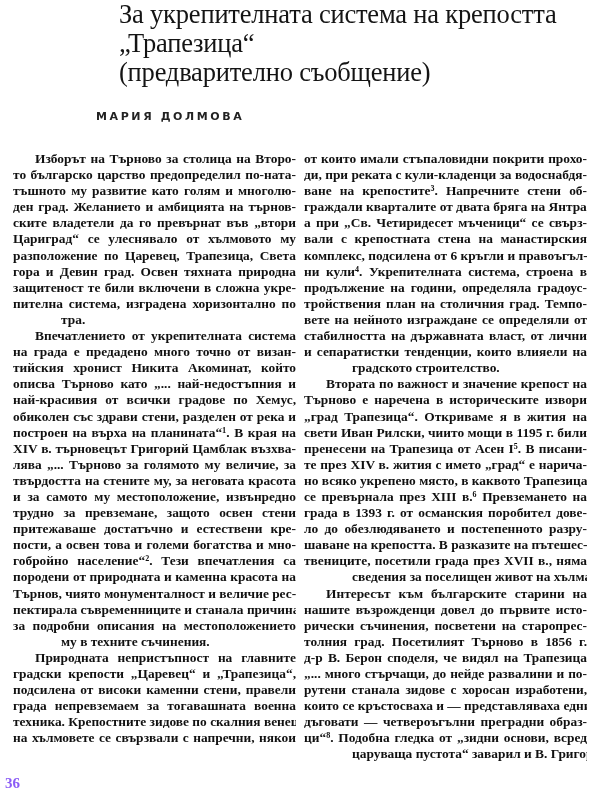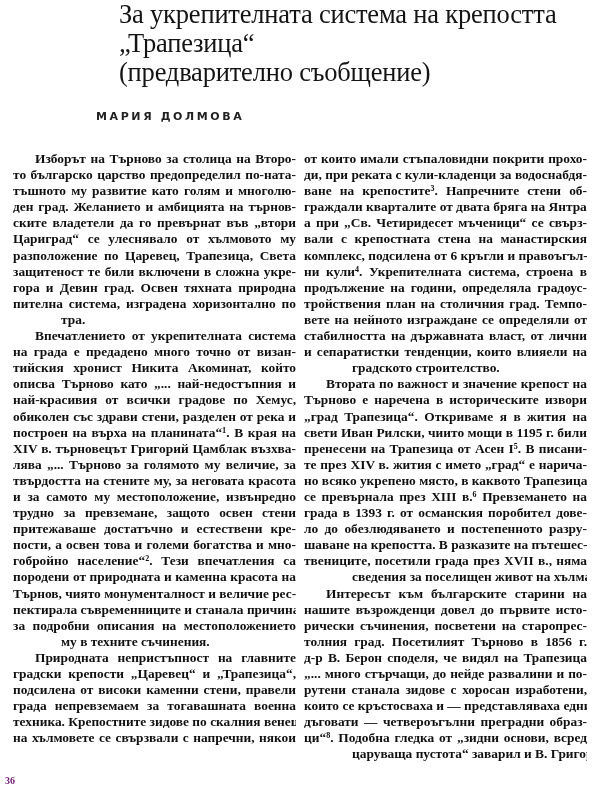--- a/index.html
+++ b/index.html
@@ -20,21 +20,21 @@
     font-family: "Liberation Serif", serif; font-size: 13.4px; line-height: 16.1px;
     font-weight: bold; color: #111;
   }
   .col.left { left: 13px; }
   .col.right { left: 304px; top: 151px; }
   .line { white-space: nowrap; text-align: justify; text-align-last: justify; height: 16.1px; overflow: hidden; }
   .line.last { text-align-last: left; margin-left: 48px; }
   .line.indent { padding-left: 22px; }
   .page-number {
     position: absolute; left: 5px; top: 775px;
-    font-family: "Liberation Serif", serif; font-size: 10px; font-weight: bold; color: #701a75;
+    font-family: "Liberation Serif", serif; font-size: 15px; font-weight: bold; color: #8b5cf6;
   }
 </style>
 </head>
 <body>
 
 <div class="title">
   <div>За укрепителната система на крепостта</div>
   <div>„Трапезица“</div>
   <div>(предварително съобщение)</div>
 </div>
@@ -42,22 +42,22 @@
 <div class="author">МАРИЯ ДОЛМОВА</div>
 
 <div class="col left" id="left-col">
     <div class="line indent">Изборът на Търново за столица на Второ-</div>
     <div class="line">то българско царство предопределил по-ната-</div>
     <div class="line">тъшното му развитие като голям и многолю-</div>
     <div class="line">ден град. Желанието и амбицията на търнов-</div>
     <div class="line">ските владетели да го превърнат във „втори</div>
     <div class="line">Цариград“ се улеснявало от хълмовото му</div>
     <div class="line">разположение по Царевец, Трапезица, Света</div>
+    <div class="line">гора и Девин град. Освен тяхната природна</div>
     <div class="line">защитеност те били включени в сложна укре-</div>
-    <div class="line">гора и Девин град. Освен тяхната природна</div>
     <div class="line">пителна система, изградена хоризонтално по</div>
     <div class="line last">тра.</div>
     <div class="line indent">Впечатлението от укрепителната система</div>
     <div class="line">на града е предадено много точно от визан-</div>
     <div class="line">тийския хронист Никита Акоминат, който</div>
     <div class="line">описва Търново като „... най-недостъпния и</div>
     <div class="line">най-красивия от всички градове по Хемус,</div>
     <div class="line">обиколен със здрави стени, разделен от река и</div>
     <div class="line">построен на върха на планината“¹. В края на</div>
     <div class="line">XIV в. търновецът Григорий Цамблак възхва-</div>

